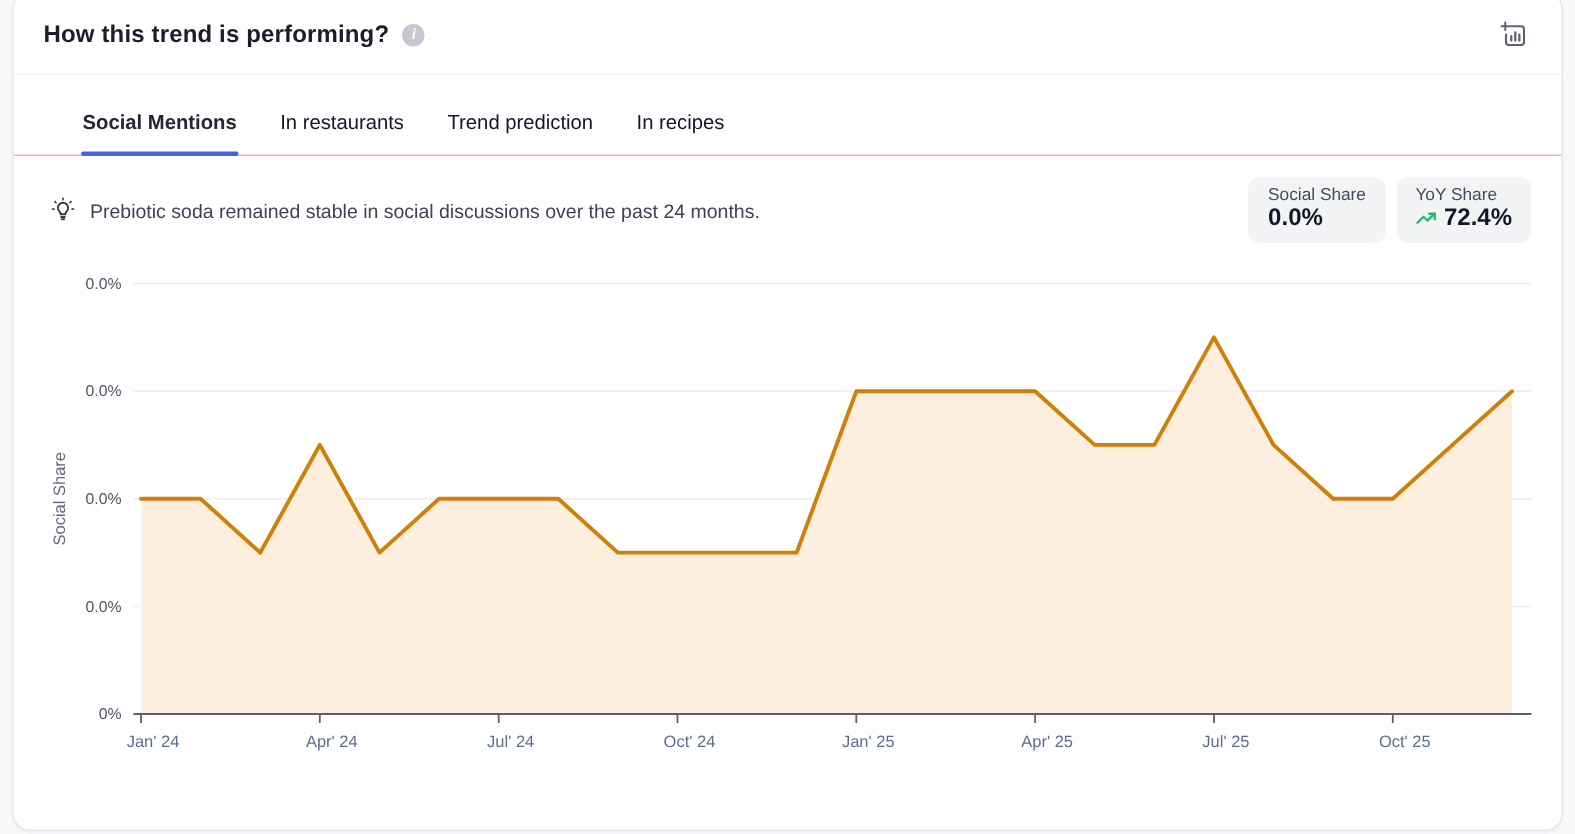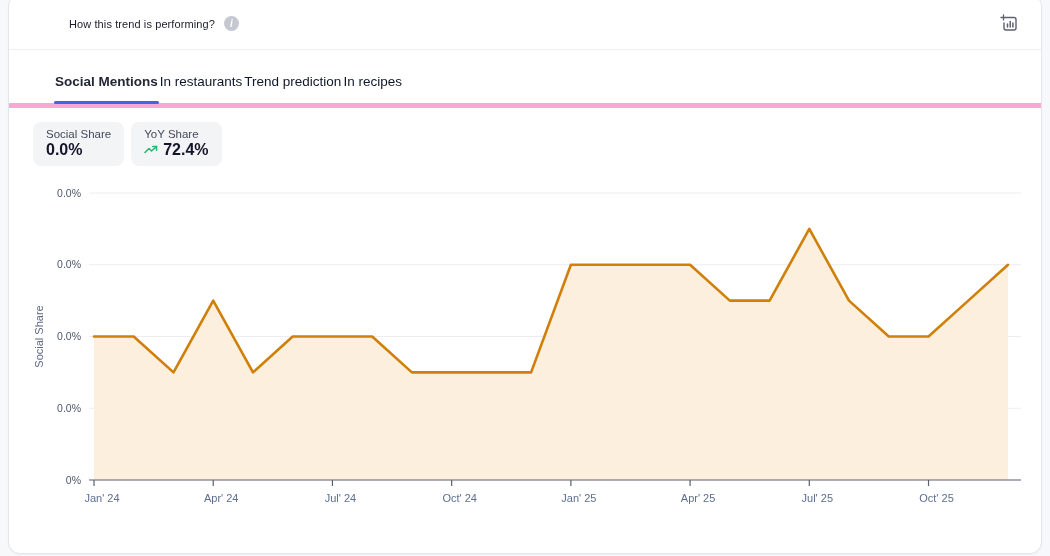--- a/index.html
+++ b/index.html
@@ -16,31 +16,31 @@
     border-radius:12px;
     box-shadow:0 1px 2px rgba(20,20,43,.04);
   }
   
   .card-header {
     display:flex; align-items:center; justify-content:space-between;
     padding:17px 20px 14px 20px;
     border-bottom:1px solid #efeff3;
   }
   .title-wrap { display:flex; align-items:center; gap:9px; }
-  .card-title { font-size:11px; font-weight:normal; color:#1b1d2b; letter-spacing:.1px;margin-left:40px; }
+  .card-title { font-size:16px; font-weight:bold; color:#1b1d2b; letter-spacing:.1px; }
   .info-dot {
     width:15px; height:15px; border-radius:50%; background:#c6c8d1;
     color:#ffffff; font-size:10px; font-weight:bold; font-style:italic;
     display:flex; align-items:center; justify-content:center; cursor:pointer;
   }
   .icon-btn { background:none; border:none; cursor:pointer; padding:2px; display:flex; color:#5b6171; }
   
   .tabs {
-    display:flex; padding:0 20px 0 45px;
-    border-bottom:5px solid #f9a8d4;
+    display:flex; gap:27px; padding:0 20px 0 45px;
+    border-bottom:1px solid #f9a8d4;
     position:relative; margin-top:9px;
   }
   .tab {
     position:relative; padding:15px 1px 14px; font-size:13.5px;
     color:#0f172a; cursor:pointer; white-space:nowrap;
   }
   .tab.active { color:#232633; font-weight:bold; }
   .tab.active::after {
     content:""; position:absolute; left:0; right:0; bottom:-1px; height:3px;
     background:#4a61e2; border-radius:2px;
@@ -84,20 +84,30 @@
   </div>
 
   <div class="tabs">
     <div class="tab active">Social Mentions</div>
     <div class="tab">In restaurants</div>
     <div class="tab">Trend prediction</div>
     <div class="tab">In recipes</div>
   </div>
 
   <div class="insight-row">
+    <div class="insight-left">
+      <span class="bulb">
+        <svg width="18" height="18" viewBox="0 0 18 18" fill="none" stroke="currentColor" stroke-width="1.3" stroke-linecap="round">
+          <path d="M9 4.2 a3.4 3.4 0 0 1 3.4 3.4 c0 1.3-.7 2.1-1.3 2.8-.4.5-.6.9-.6 1.4 h-3 c0-.5-.2-.9-.6-1.4-.6-.7-1.3-1.5-1.3-2.8 A3.4 3.4 0 0 1 9 4.2 Z"></path>
+          <path d="M7.8 13.6 h2.4 M8.2 15.2 h1.6"></path>
+          <path d="M9 1.2 v1 M3.6 3.4 l.7.7 M14.4 3.4 l-.7.7 M2 8.4 h1 M15 8.4 h1" stroke-width="1.1"></path>
+        </svg>
+      </span>
+      <span class="insight-text">Prebiotic soda remained stable in social discussions over the past 24 months.</span>
+    </div>
     <div class="stats">
       <div class="stat-badge">
         <div class="stat-label">Social Share</div>
         <div class="stat-value">0.0%</div>
       </div>
       <div class="stat-badge">
         <div class="stat-label">YoY Share</div>
         <div class="stat-value">
           <span class="trend-icon">
             <svg width="14" height="12" viewBox="0 0 14 12" fill="none" stroke="#2fb574" stroke-width="1.6" stroke-linecap="round" stroke-linejoin="round">

